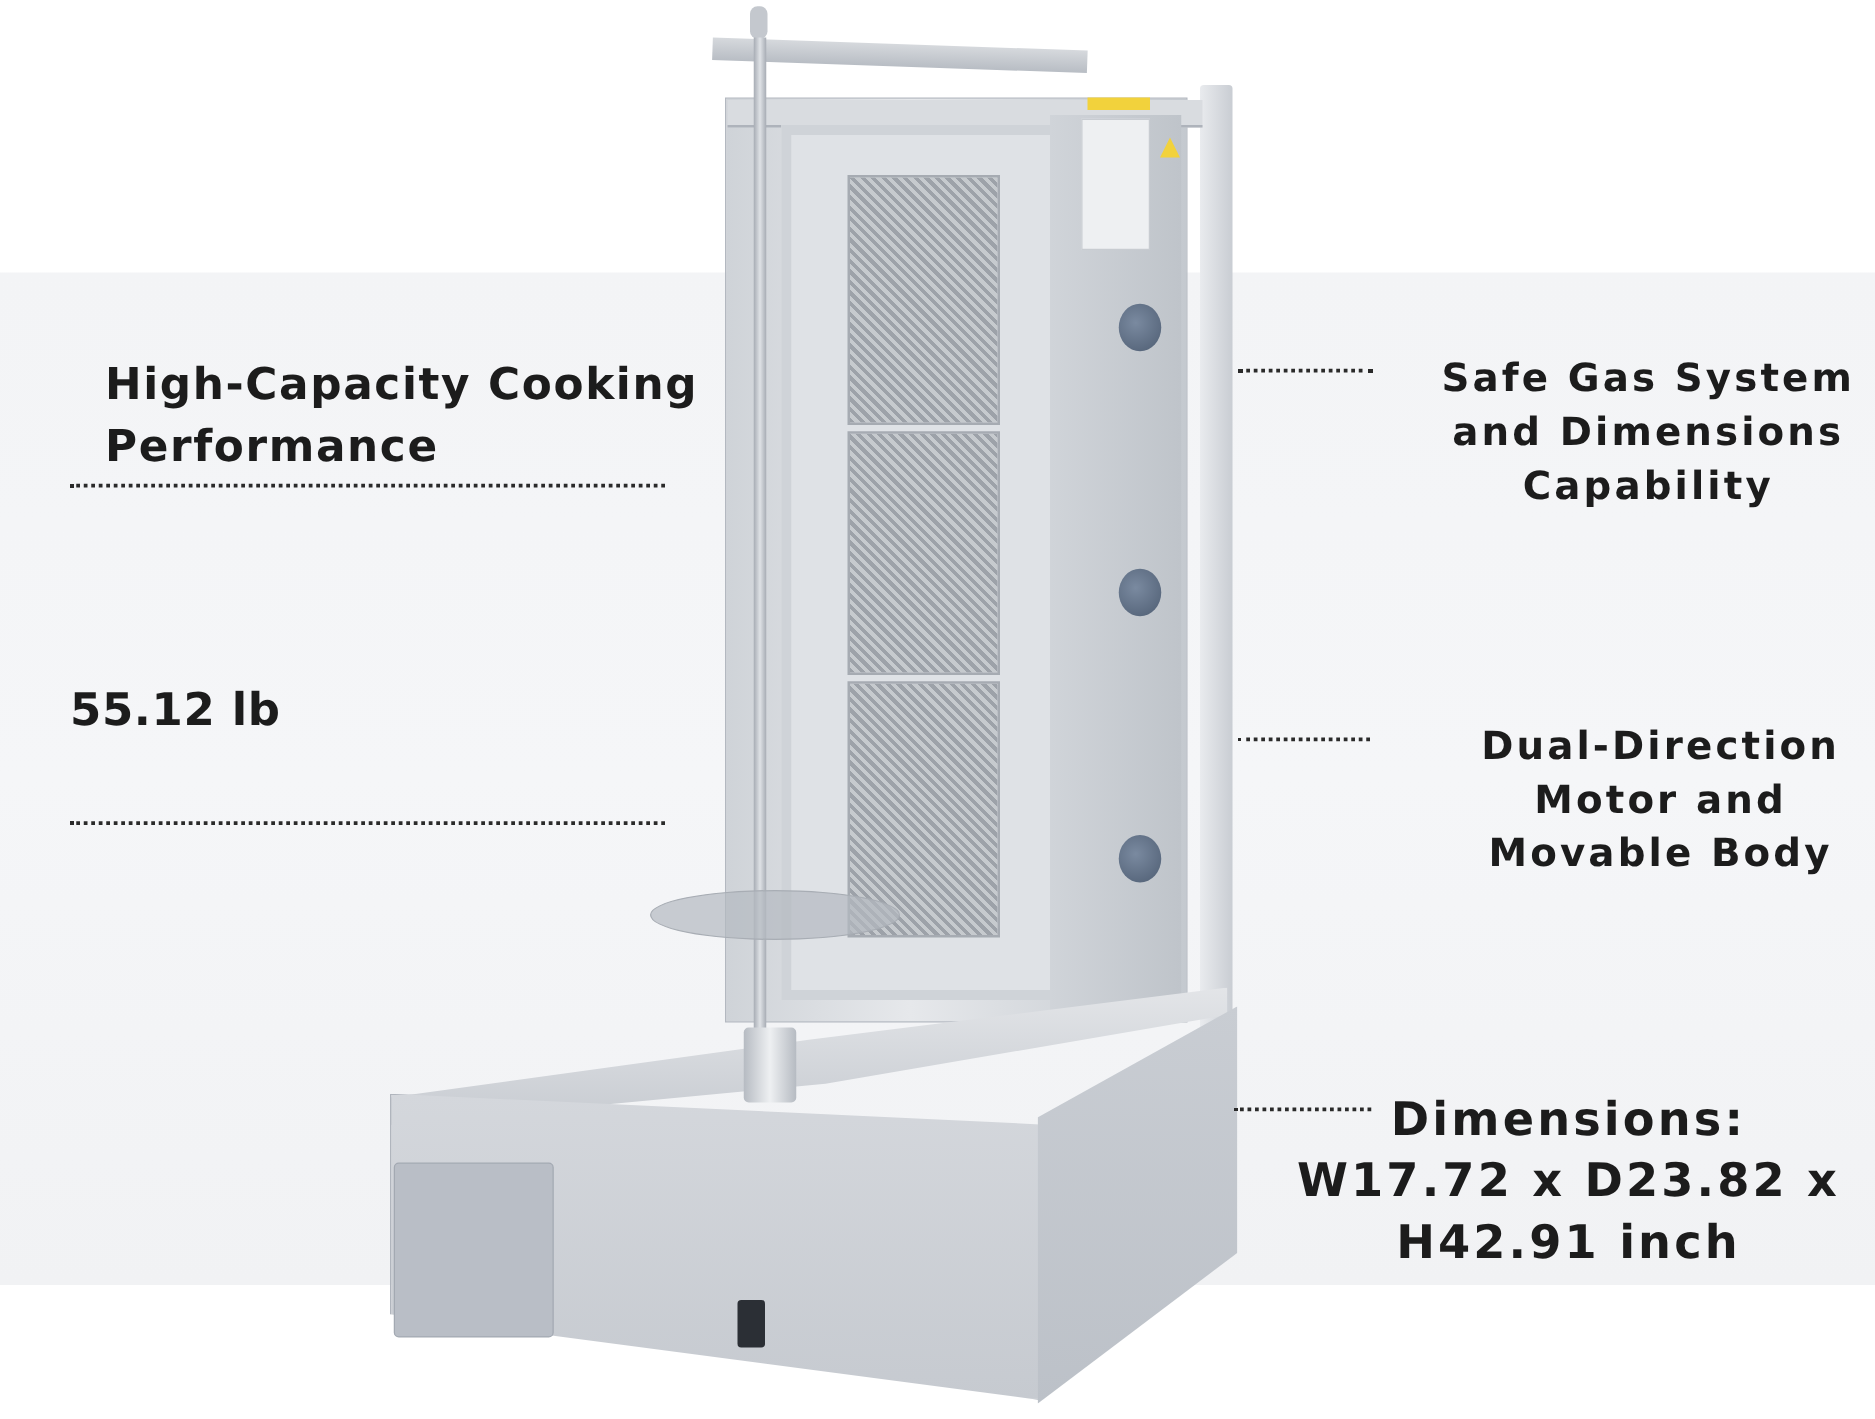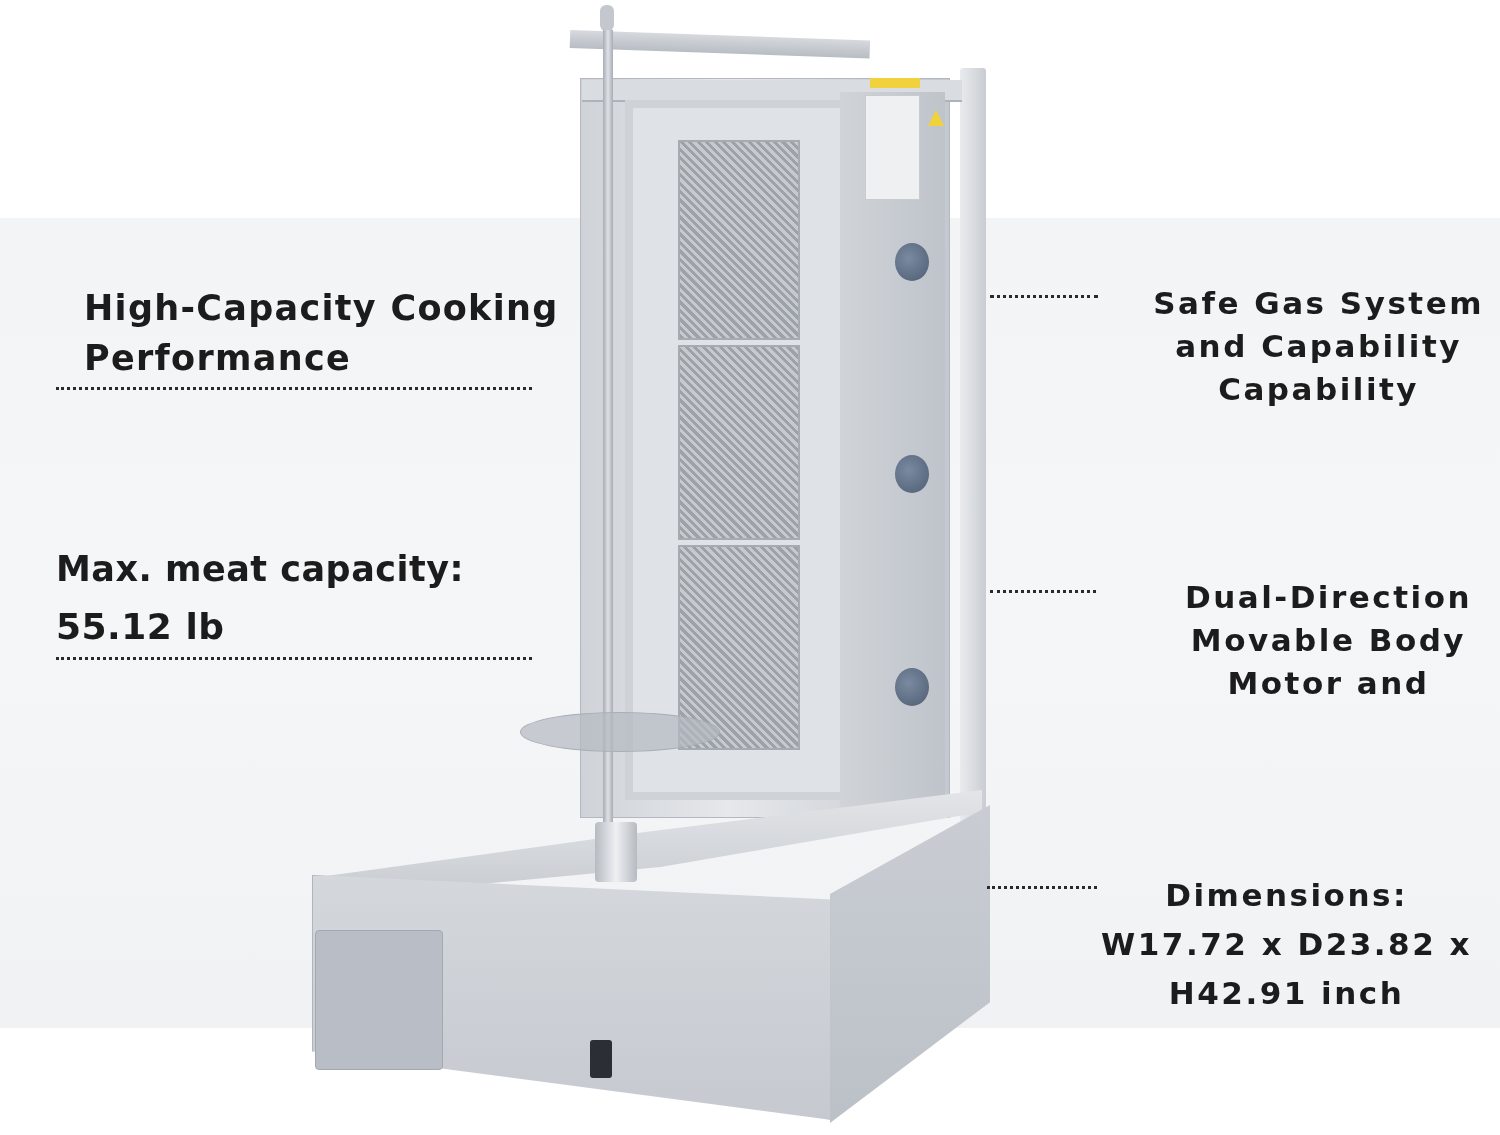--- a/index.html
+++ b/index.html
@@ -15,21 +15,21 @@
   }
   .callout { position: absolute; font-weight: bold; letter-spacing: 0.5px; }
   .callout .line { display: block; white-space: nowrap; }
   .left { left: 56px; text-align: left; }
   .right { right: 28px; text-align: center; letter-spacing: 2.5px; }
   .c1 { top: 283px; font-size: 35px; line-height: 50px; letter-spacing: 1.3px; margin-left: 28px; }
   .c2 { top: 540px; font-size: 35px; line-height: 58px; }
   .c2 .big { font-size: 36px; }
   .c3 { top: 282px; font-size: 31px; line-height: 43px; right: 16px; }
   .c4 { top: 576px; font-size: 31px; line-height: 43px; }
-  .c5 { top: 871px; font-size: 31px; line-height: 49px; }
+  .c5 { top: 871px; font-size: 37px; line-height: 49px; }
   .dots { position: absolute; height: 0; border-top: 3px dotted #2a2a2a; }
 
   
   .machine { position: absolute; left: 300px; top: 0; width: 700px; height: 1135px; }
   .machine div { position: absolute; box-sizing: border-box; }
 </style>
 </head>
 <body>
 
 <div class="band"></div>
@@ -72,37 +72,36 @@
   <div style="left:290px;top:1040px;width:22px;height:38px;background:#2b2f35;border-radius:3px;"></div>
 </div>
 
 <div class="callout left c1">
   <span class="line">High-Capacity Cooking</span>
   <span class="line">Performance</span>
 </div>
 <div class="dots" style="left:56px;top:387px;width:476px;"></div>
 
 <div class="callout left c2">
-  <span class="line">Max. meat capacity:</span>
   <span class="line big">55.12 lb</span>
 </div>
 <div class="dots" style="left:56px;top:657px;width:476px;"></div>
 
 <div class="dots" style="left:990px;top:295px;width:108px;"></div>
 <div class="callout right c3">
   <span class="line">Safe Gas System</span>
-  <span class="line">and Capability</span>
+  <span class="line">and Dimensions</span>
   <span class="line">Capability</span>
 </div>
 
 <div class="dots" style="left:990px;top:590px;width:106px;"></div>
 <div class="callout right c4">
   <span class="line">Dual-Direction</span>
+  <span class="line">Motor and</span>
   <span class="line">Movable Body</span>
-  <span class="line">Motor and</span>
 </div>
 
 <div class="dots" style="left:987px;top:886px;width:110px;"></div>
 <div class="callout right c5">
   <span class="line">Dimensions:</span>
   <span class="line">W17.72 x D23.82 x</span>
   <span class="line">H42.91 inch</span>
 </div>
 
 </body></html>

